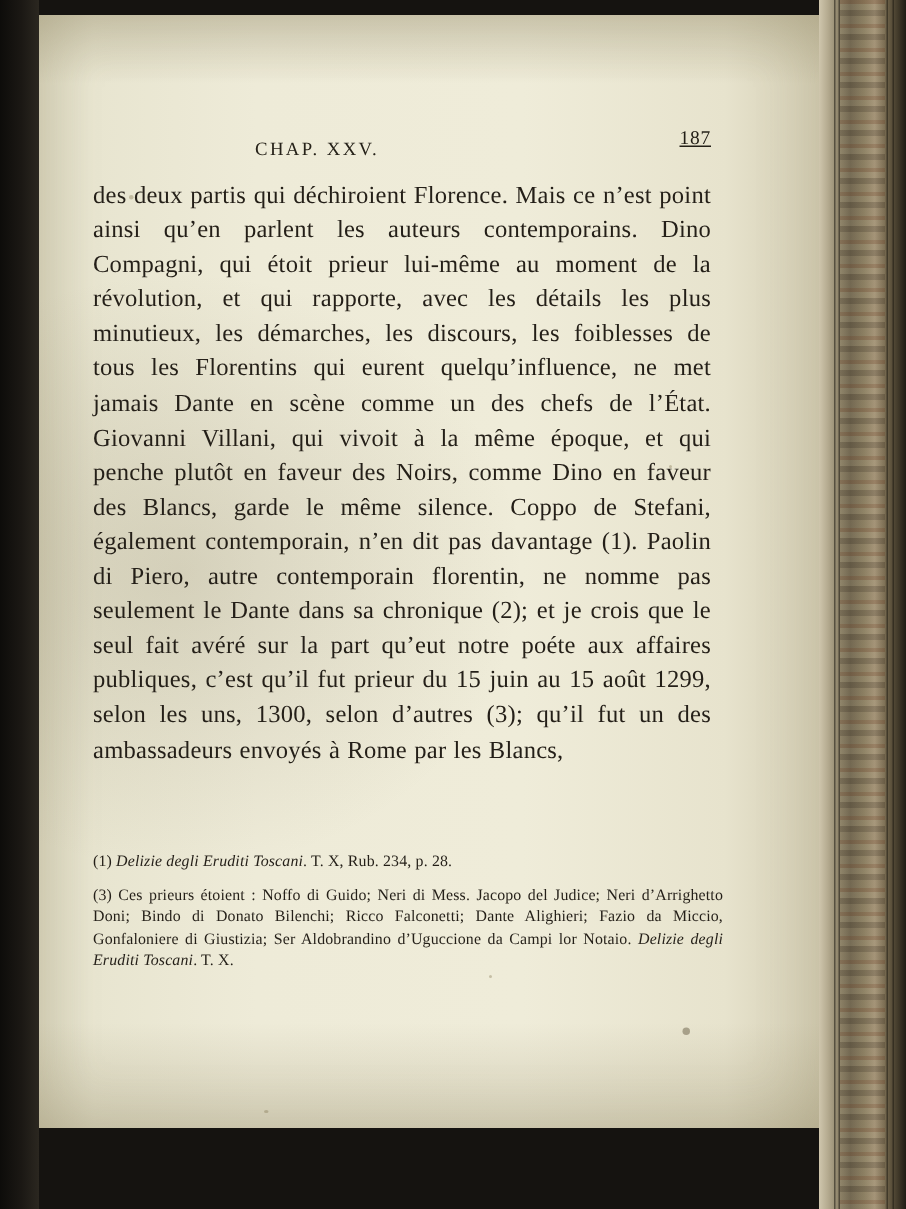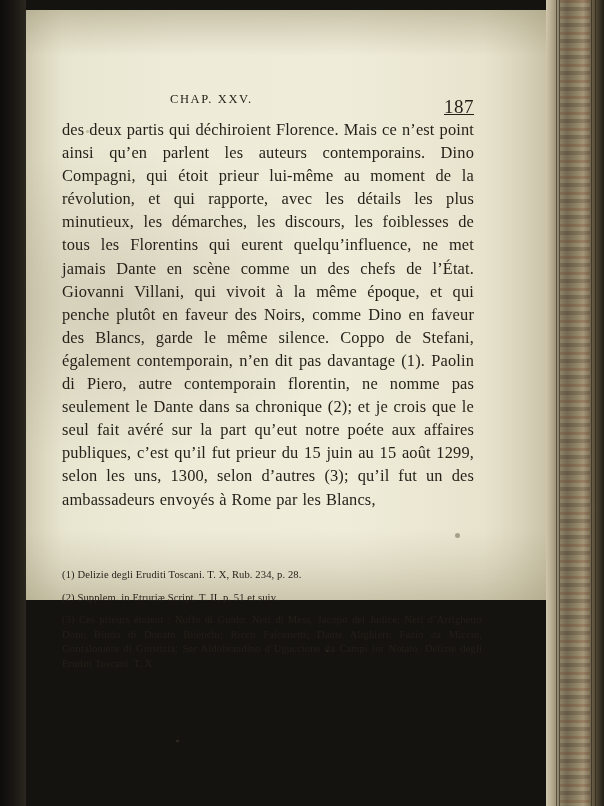--- a/index.html
+++ b/index.html
@@ -55,21 +55,21 @@
   .right-edge .edge-line {
     position: absolute;
     top: 0; height: 806px; width: 1px;
     background: rgba(30,25,18,0.55);
   }
 
   
   .page {
     position: absolute;
     left: 26px; top: 10px;
-    width: 520px; height: 590px;
+    width: 520px; height: 742px;
     background:
       radial-gradient(ellipse at 18% 50%, rgba(120,110,80,0.20) 0%, rgba(120,110,80,0) 38%),
       linear-gradient(to right, #d8d4bc 0%, #e8e5d0 7%, #eeebd8 28%, #efecd9 62%, #e7e3cd 88%, #d2ccb2 100%);
     box-shadow: inset 0 0 40px rgba(150,140,105,0.25);
   }
   .page .top-shade {
     position: absolute; left: 0; top: 0; width: 100%; height: 46px;
     background: linear-gradient(to bottom, rgba(140,130,95,0.30), rgba(140,130,95,0));
   }
   .page .bottom-shade {
@@ -102,22 +102,22 @@
     top: 8px;
     font-size: 12.5px;
     letter-spacing: 1.6px;
     font-variant: small-caps;
     text-transform: uppercase;
     color: #262219;
   }
   .runhead .folio {
     position: absolute;
     right: 0;
-    top: 12px;
-    font-size: 19px;
+    top: 0;
+    font-size: 13px;
     letter-spacing: 0.5px;
     color: #221e16;
     text-decoration: underline;
   }
 
   .body-text p {
     margin: 0;
     font-size: 16.4px;
     line-height: 23.1px;
     text-align: justify;
@@ -140,20 +140,21 @@
     font-size: 10.6px;
     line-height: 13.6px;
     text-align: justify;
     letter-spacing: 0.1px;
   }
   .notes p.note3 {
     margin-top: 4px;
     line-height: 14.6px;
   }
   .notes .it {
+    font-style: italic;
   }
 
   
   .pencil-mark {
     position: absolute;
     right: 86px;
     bottom: 62px;
     width: 5px; height: 5px;
     background: rgba(90,80,55,0.45);
     border-radius: 50%;
@@ -183,21 +184,20 @@
       </div>
 
       <div class="body-text">
         <p>des deux partis qui déchiroient Florence. Mais ce n’est point ainsi qu’en parlent les auteurs contemporains. Dino Compagni, qui étoit prieur lui-même au moment de la révolution, et qui rapporte, avec les détails les plus minutieux, les démarches, les discours, les foiblesses de tous les Florentins qui eurent quelqu’influence, ne met jamais Dante en scène comme un des chefs de l’État. Giovanni Villani, qui vivoit à la même époque, et qui penche plutôt en faveur des Noirs, comme Dino en faveur des Blancs, garde le même silence. Coppo de Stefani, également contemporain, n’en dit pas davantage (1). Paolin di Piero, autre contemporain florentin, ne nomme pas seulement le Dante dans sa chronique (2); et je crois que le seul fait avéré sur la part qu’eut notre poéte aux affaires publiques, c’est qu’il fut prieur du 15 juin au 15 août 1299, selon les uns, 1300, selon d’autres (3); qu’il fut un des ambassadeurs envoyés à Rome par les Blancs,</p>
       </div>
     </div>
 
     <div class="notes">
 
       <p>(1) <span class="it">Delizie degli Eruditi Toscani</span>. T. X, Rub. 234, p. 28.</p>
-      <p>(2) <span class="it">Supplem. in Etruriæ Script</span>. T. II, p. 51 et suiv.</p>
       <p class="note3">(3) Ces prieurs étoient : Noffo di Guido; Neri di Mess. Jacopo del Judice; Neri d’Arrighetto Doni; Bindo di Donato Bilenchi; Ricco Falconetti; Dante Alighieri; Fazio da Miccio, Gonfaloniere di Giustizia; Ser Aldobrandino d’Uguccione da Campi lor Notaio. <span class="it">Delizie degli Eruditi Toscani</span>. T. X.</p>
     </div>
 
     <div class="pencil-mark"></div>
   </div>
 
   <div class="right-edge">
     <div class="marble"></div>
     <div class="edge-line" style="left:10px;"></div>
     <div class="edge-line" style="left:13px;"></div>

